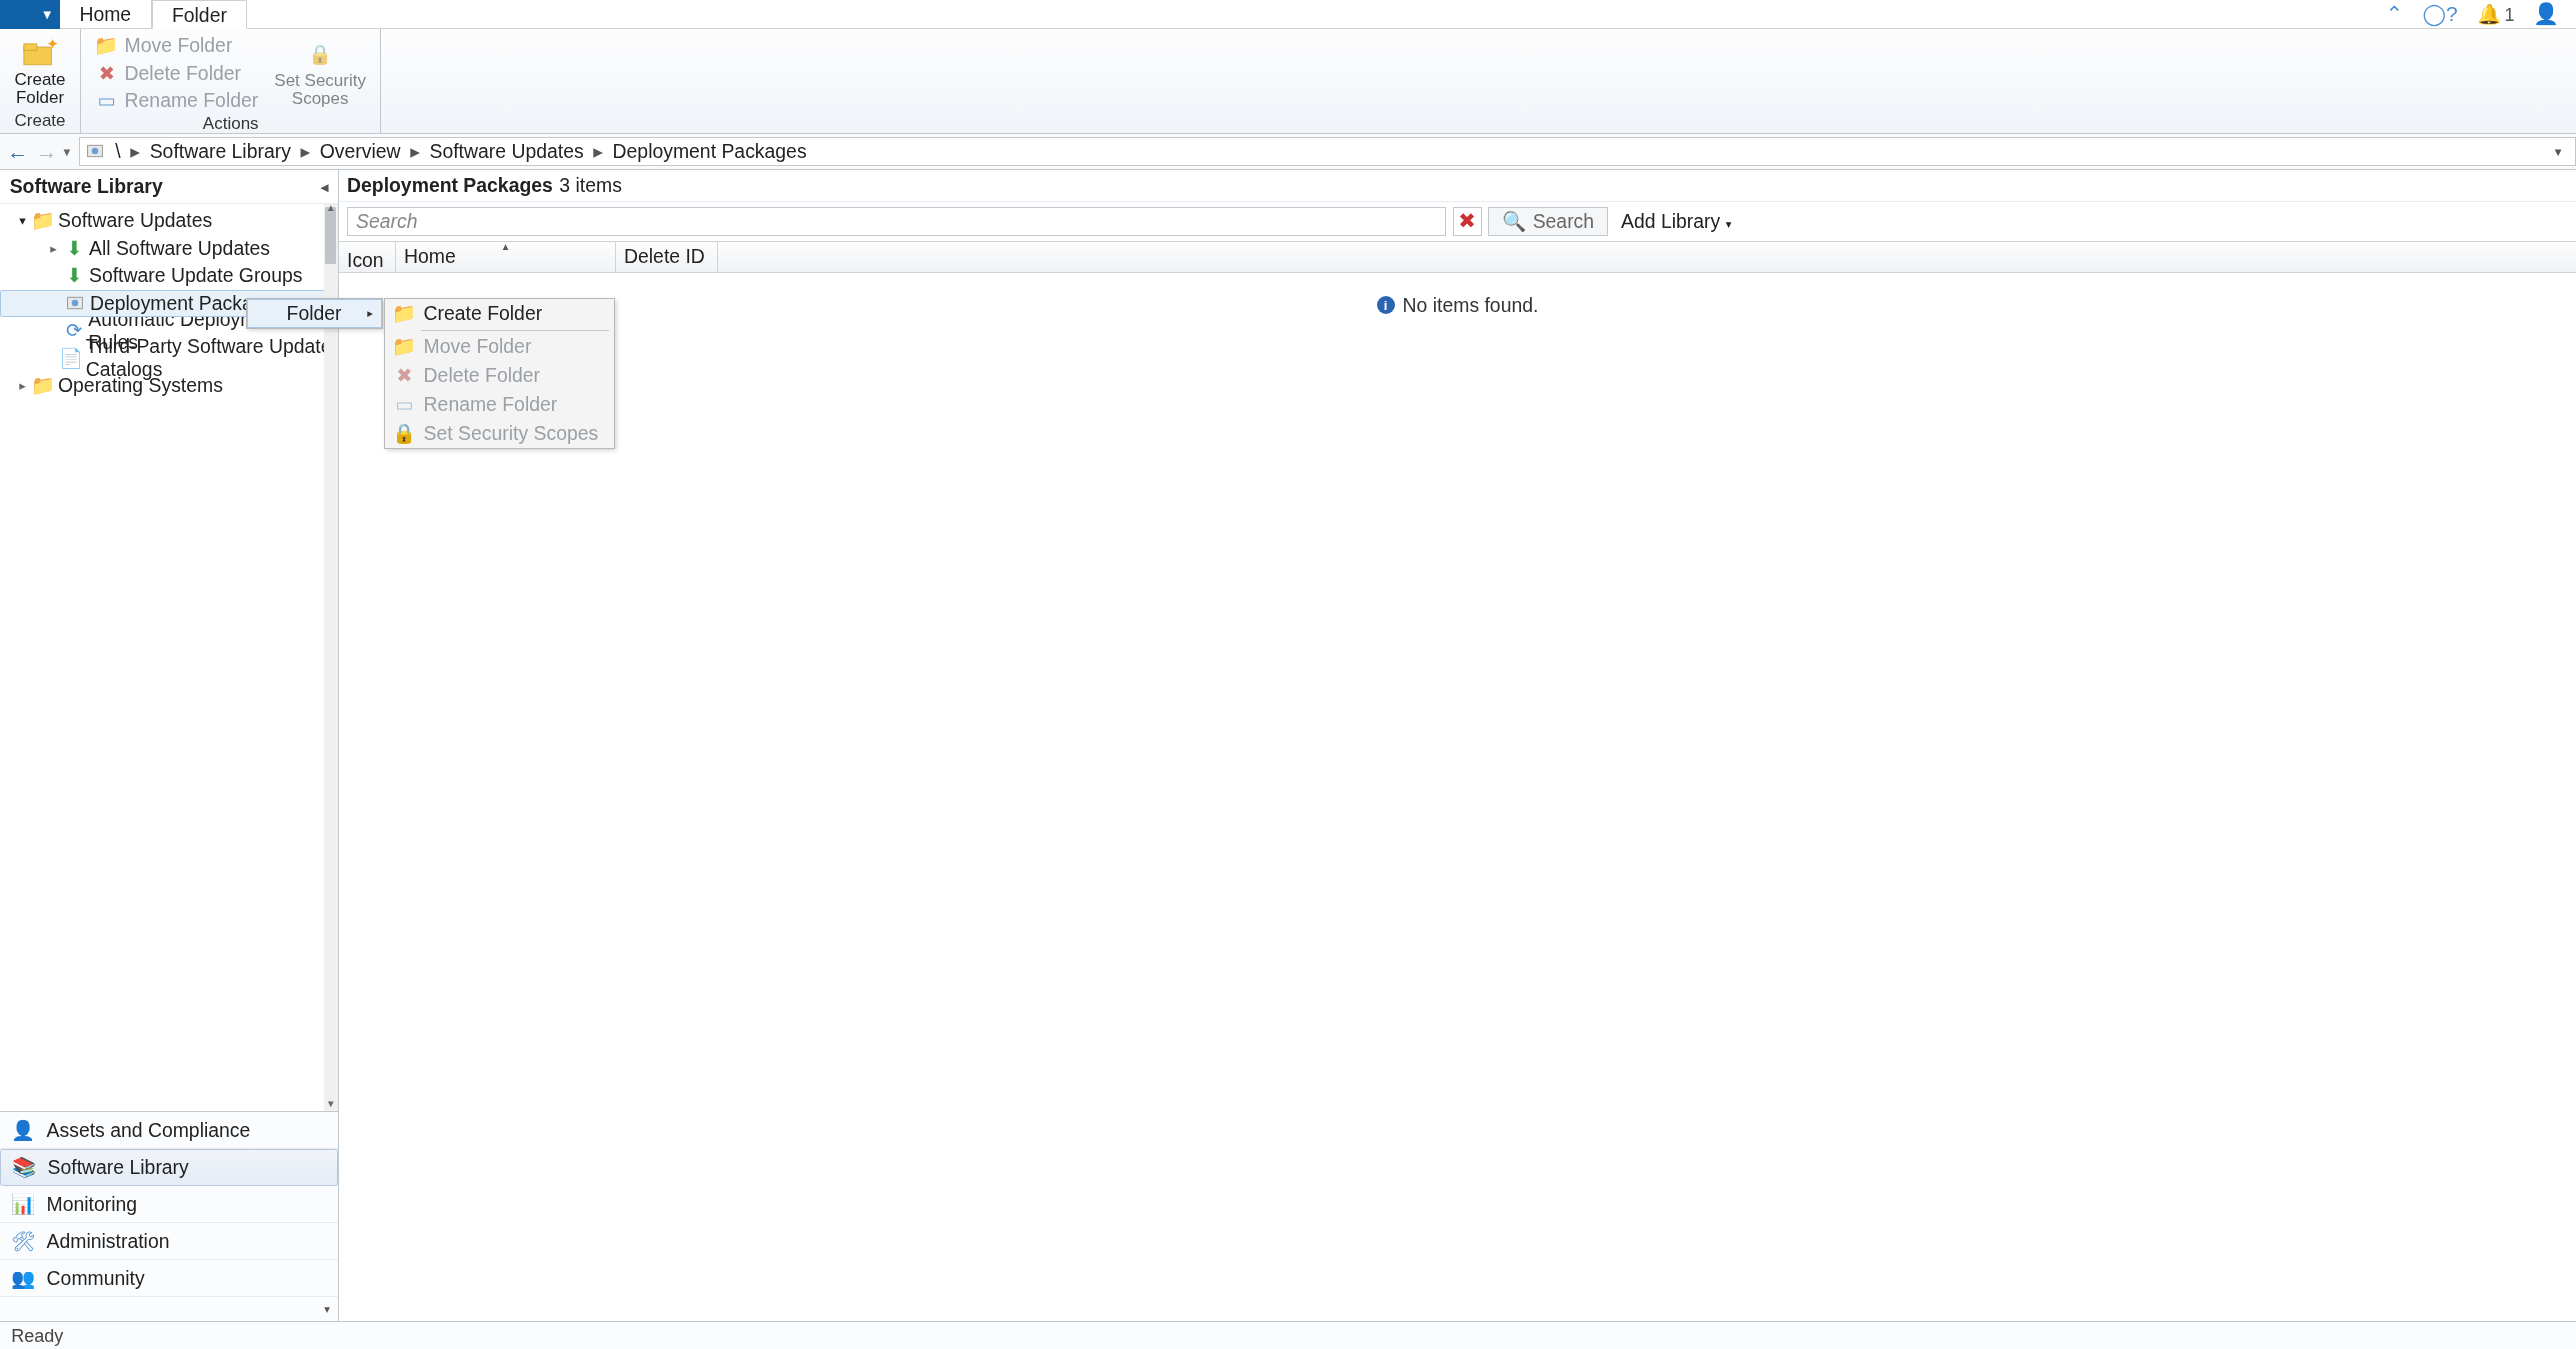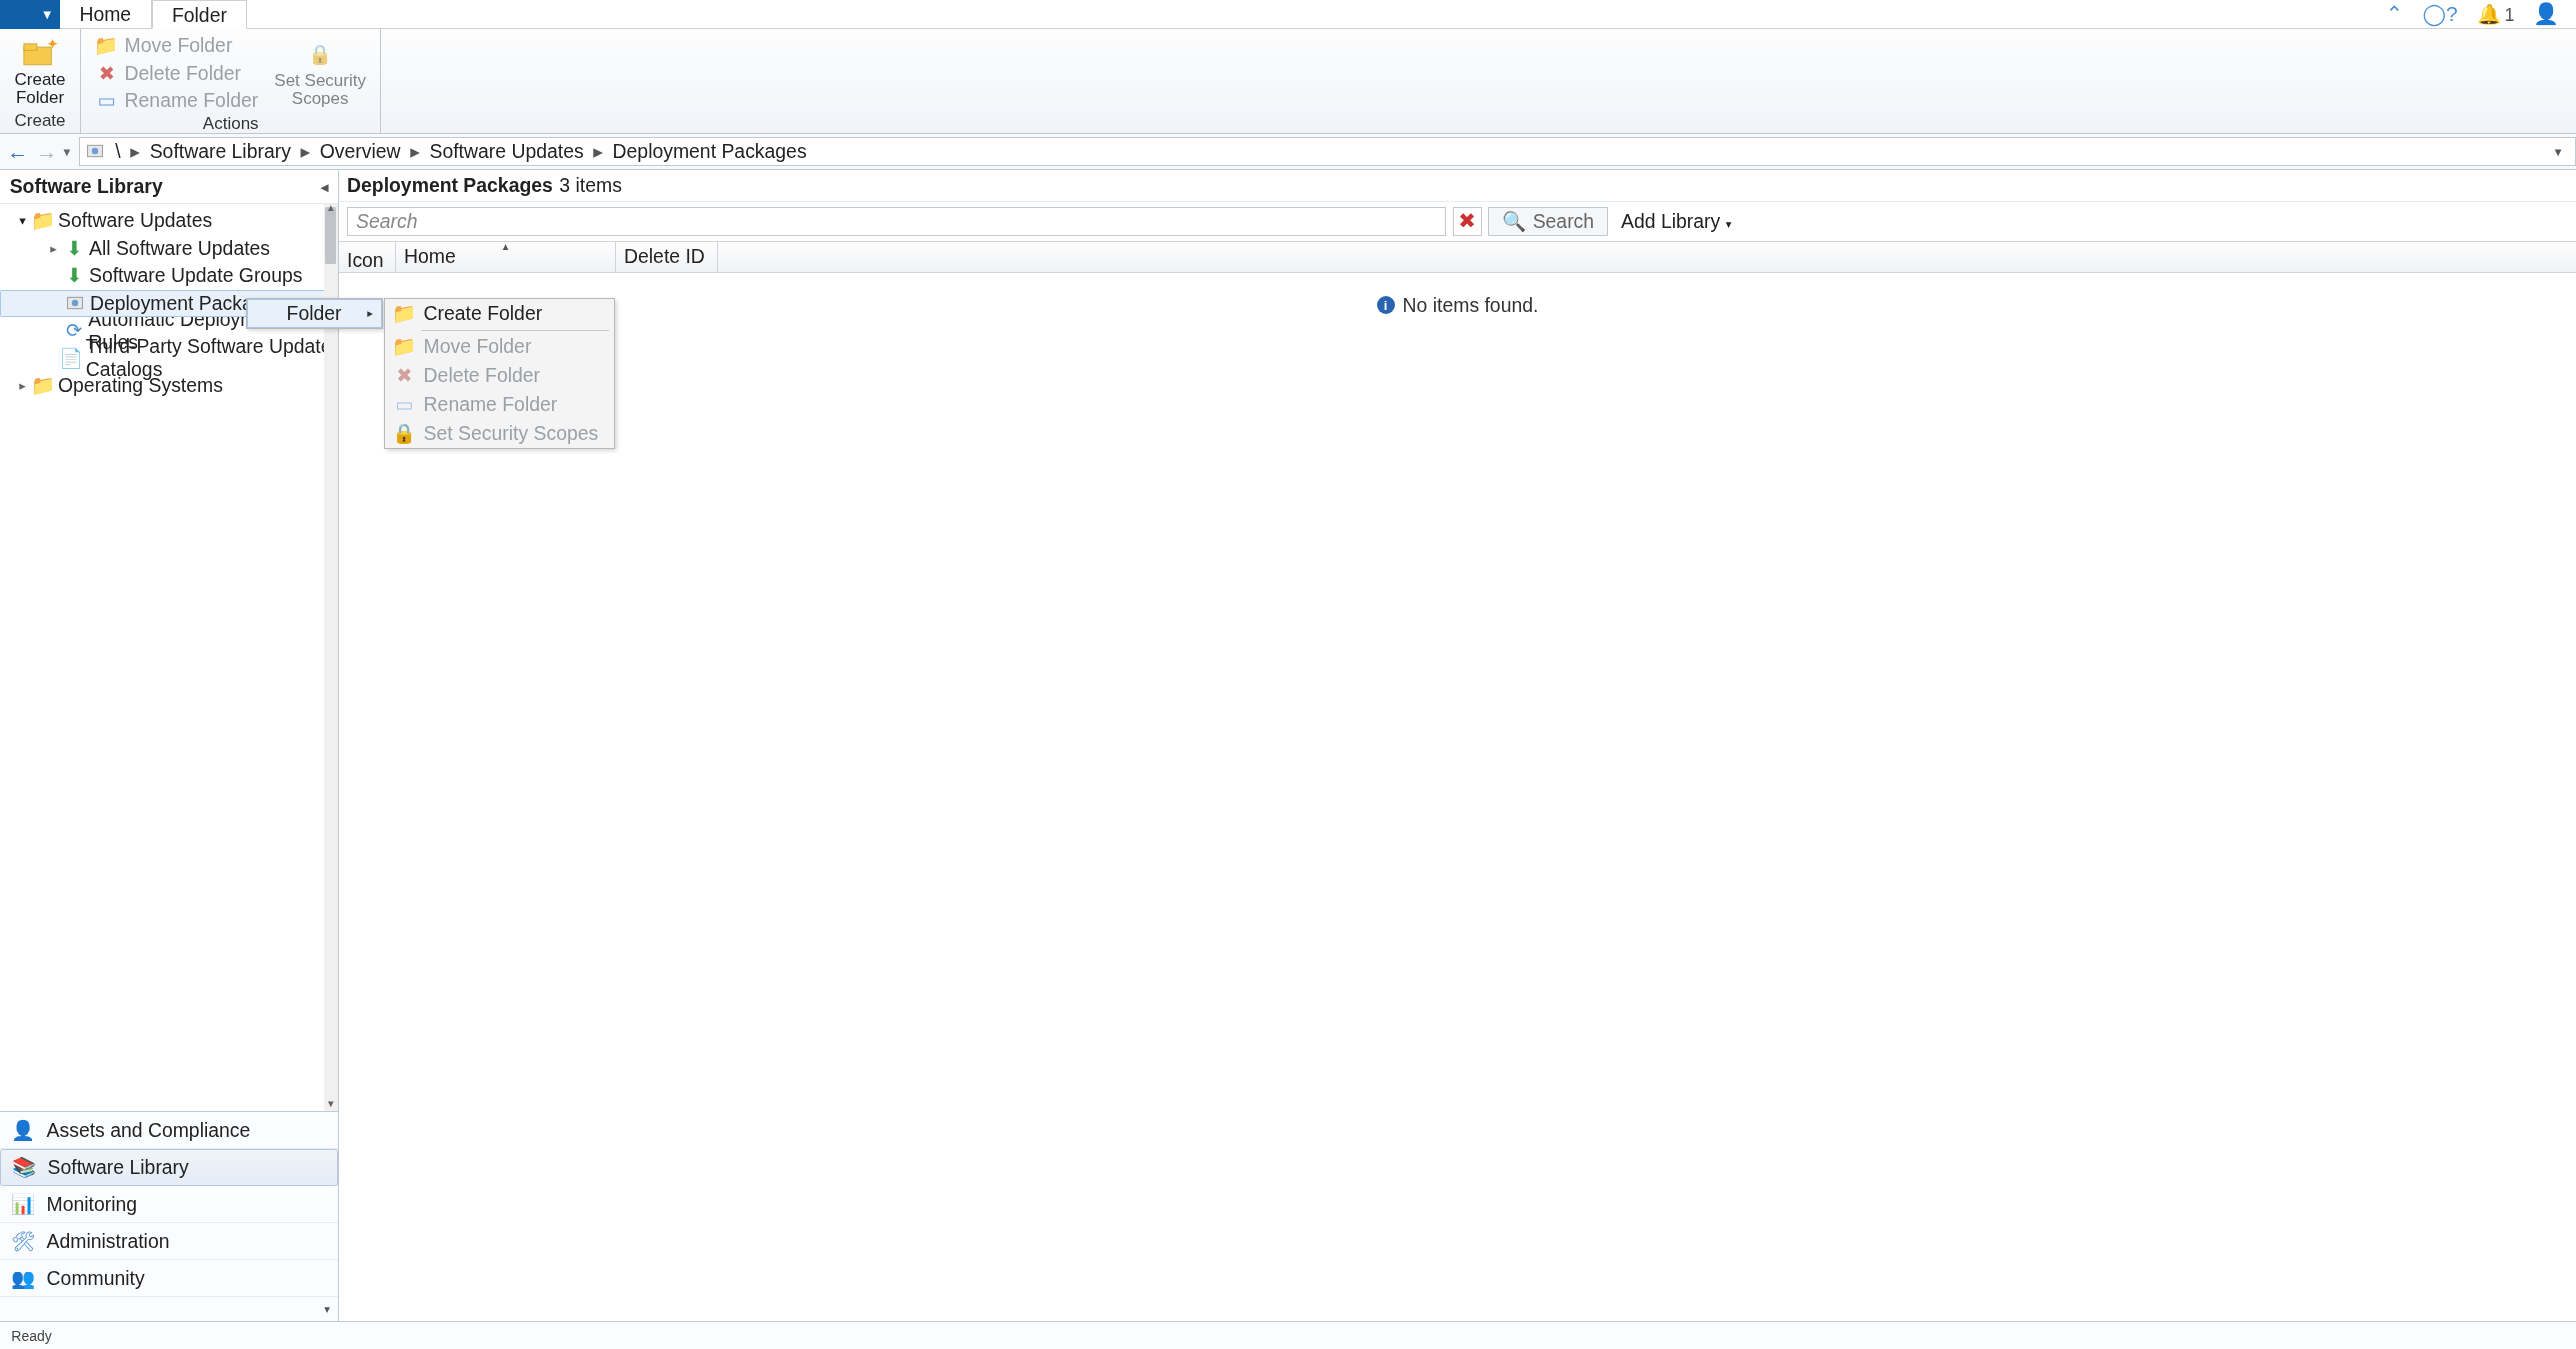--- a/index.html
+++ b/index.html
@@ -80,21 +80,21 @@
   .ctx-menu { position: absolute; background: #f4f4f4; border: 0.8px solid #b8b8b8; box-shadow: 1.6px 1.6px 4.8px rgba(0,0,0,.2); }
   .ctx1 { left: -93px; top: 128px; width: 137px; }
   .ctx-row { display: flex; align-items: center; height: 29px; padding: 0 8px; gap: 8px; position:relative;}
   .ctx-row.hover { background: #e8f0fa; border:0.8px solid #a8c8ea;}
   .ctx-arrow { position:absolute; right:8px; font-size:11.3px; color:#333;}
   .ctx-icn-slot { width:22.6px; display:flex; justify-content:center;}
   .ctx2 { left: 45px; top: 128px; width: 231px; }
   .ctx2 .ctx-row.disabled { color: #9aa0a6; }
   .ctx-sep { height:0.8px; background:#c8c8c8; margin: 1.6px 4.8px 1.6px 36px;}
 
-  .status-bar { height: 29px; border-top: 0.8px solid #c0c8d0; display: flex; align-items: center; padding: 0 11.3px; color: #444; font-size: 14px; background:#fafcfe;}
+  .status-bar { height: 29px; border-top: 0.8px solid #c0c8d0; display: flex; align-items: center; padding: 0 11.3px; color: #444; font-size: 18px; background:#fafcfe;}
 </style>
 </head>
 <body>
 
 <div class="header-top">
   <div class="app-menu">
     <span class="chev">▼</span>
   </div>
   <div class="tab">
       <span>Home</span>

